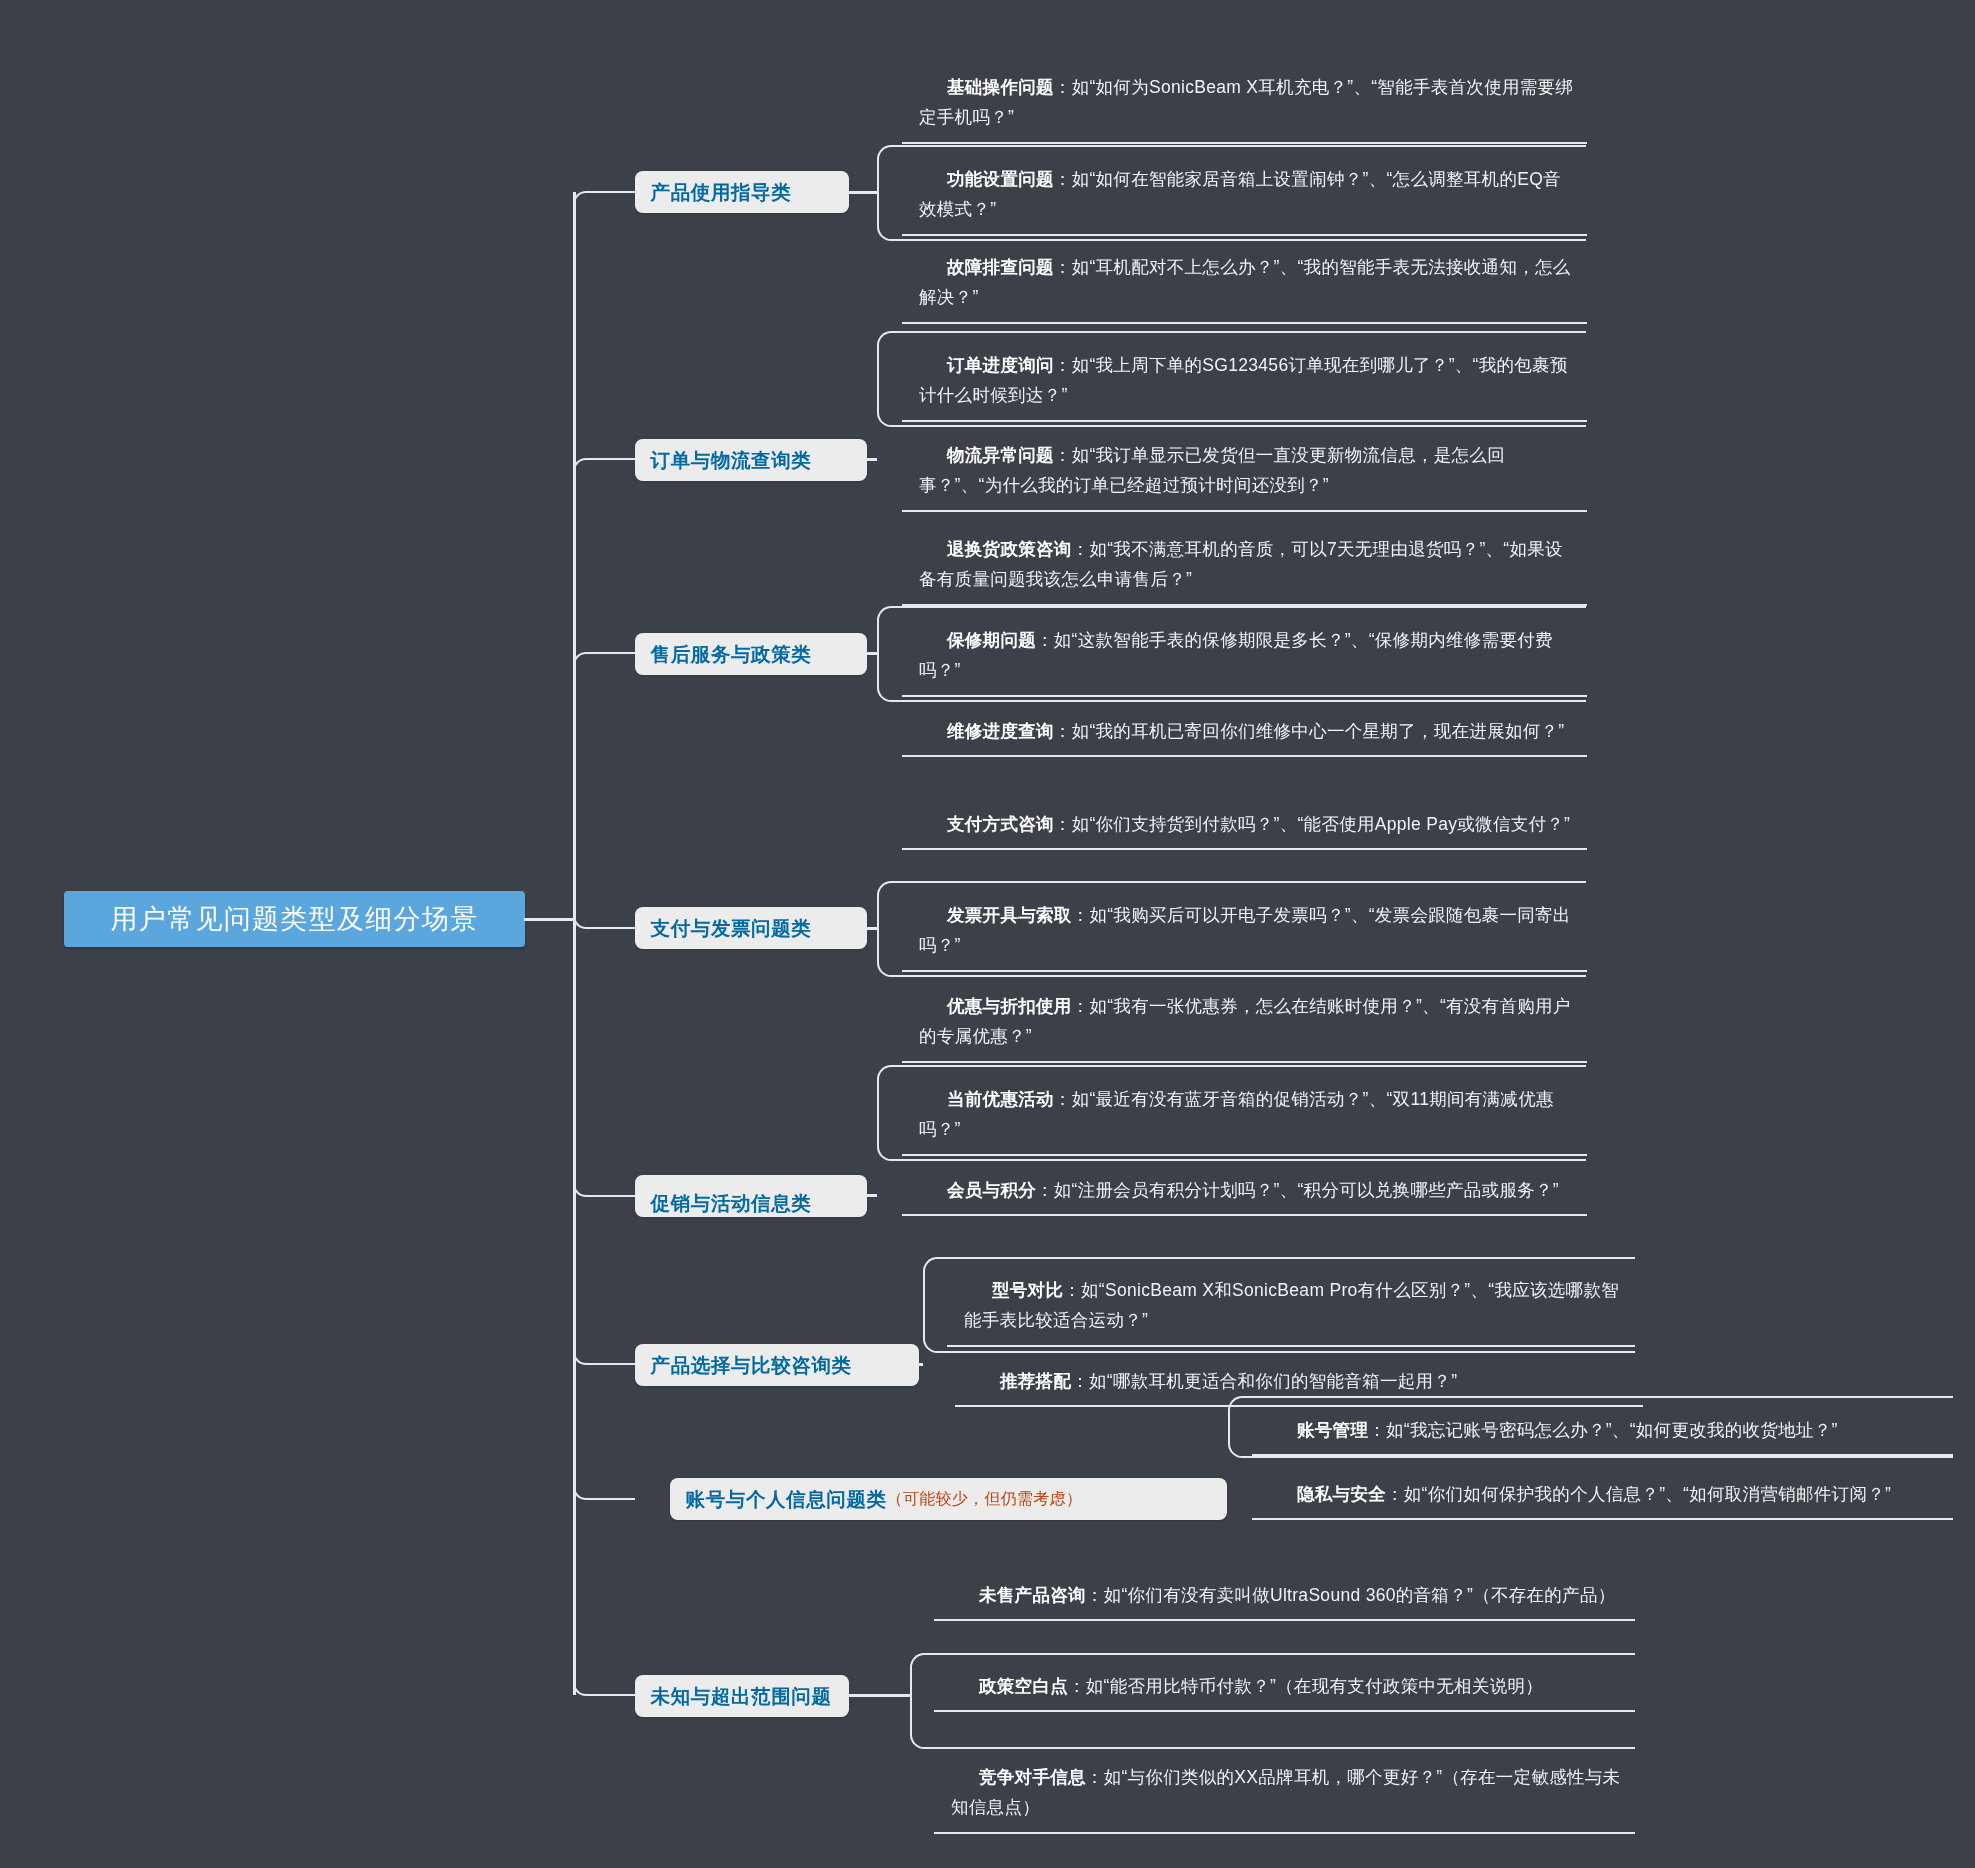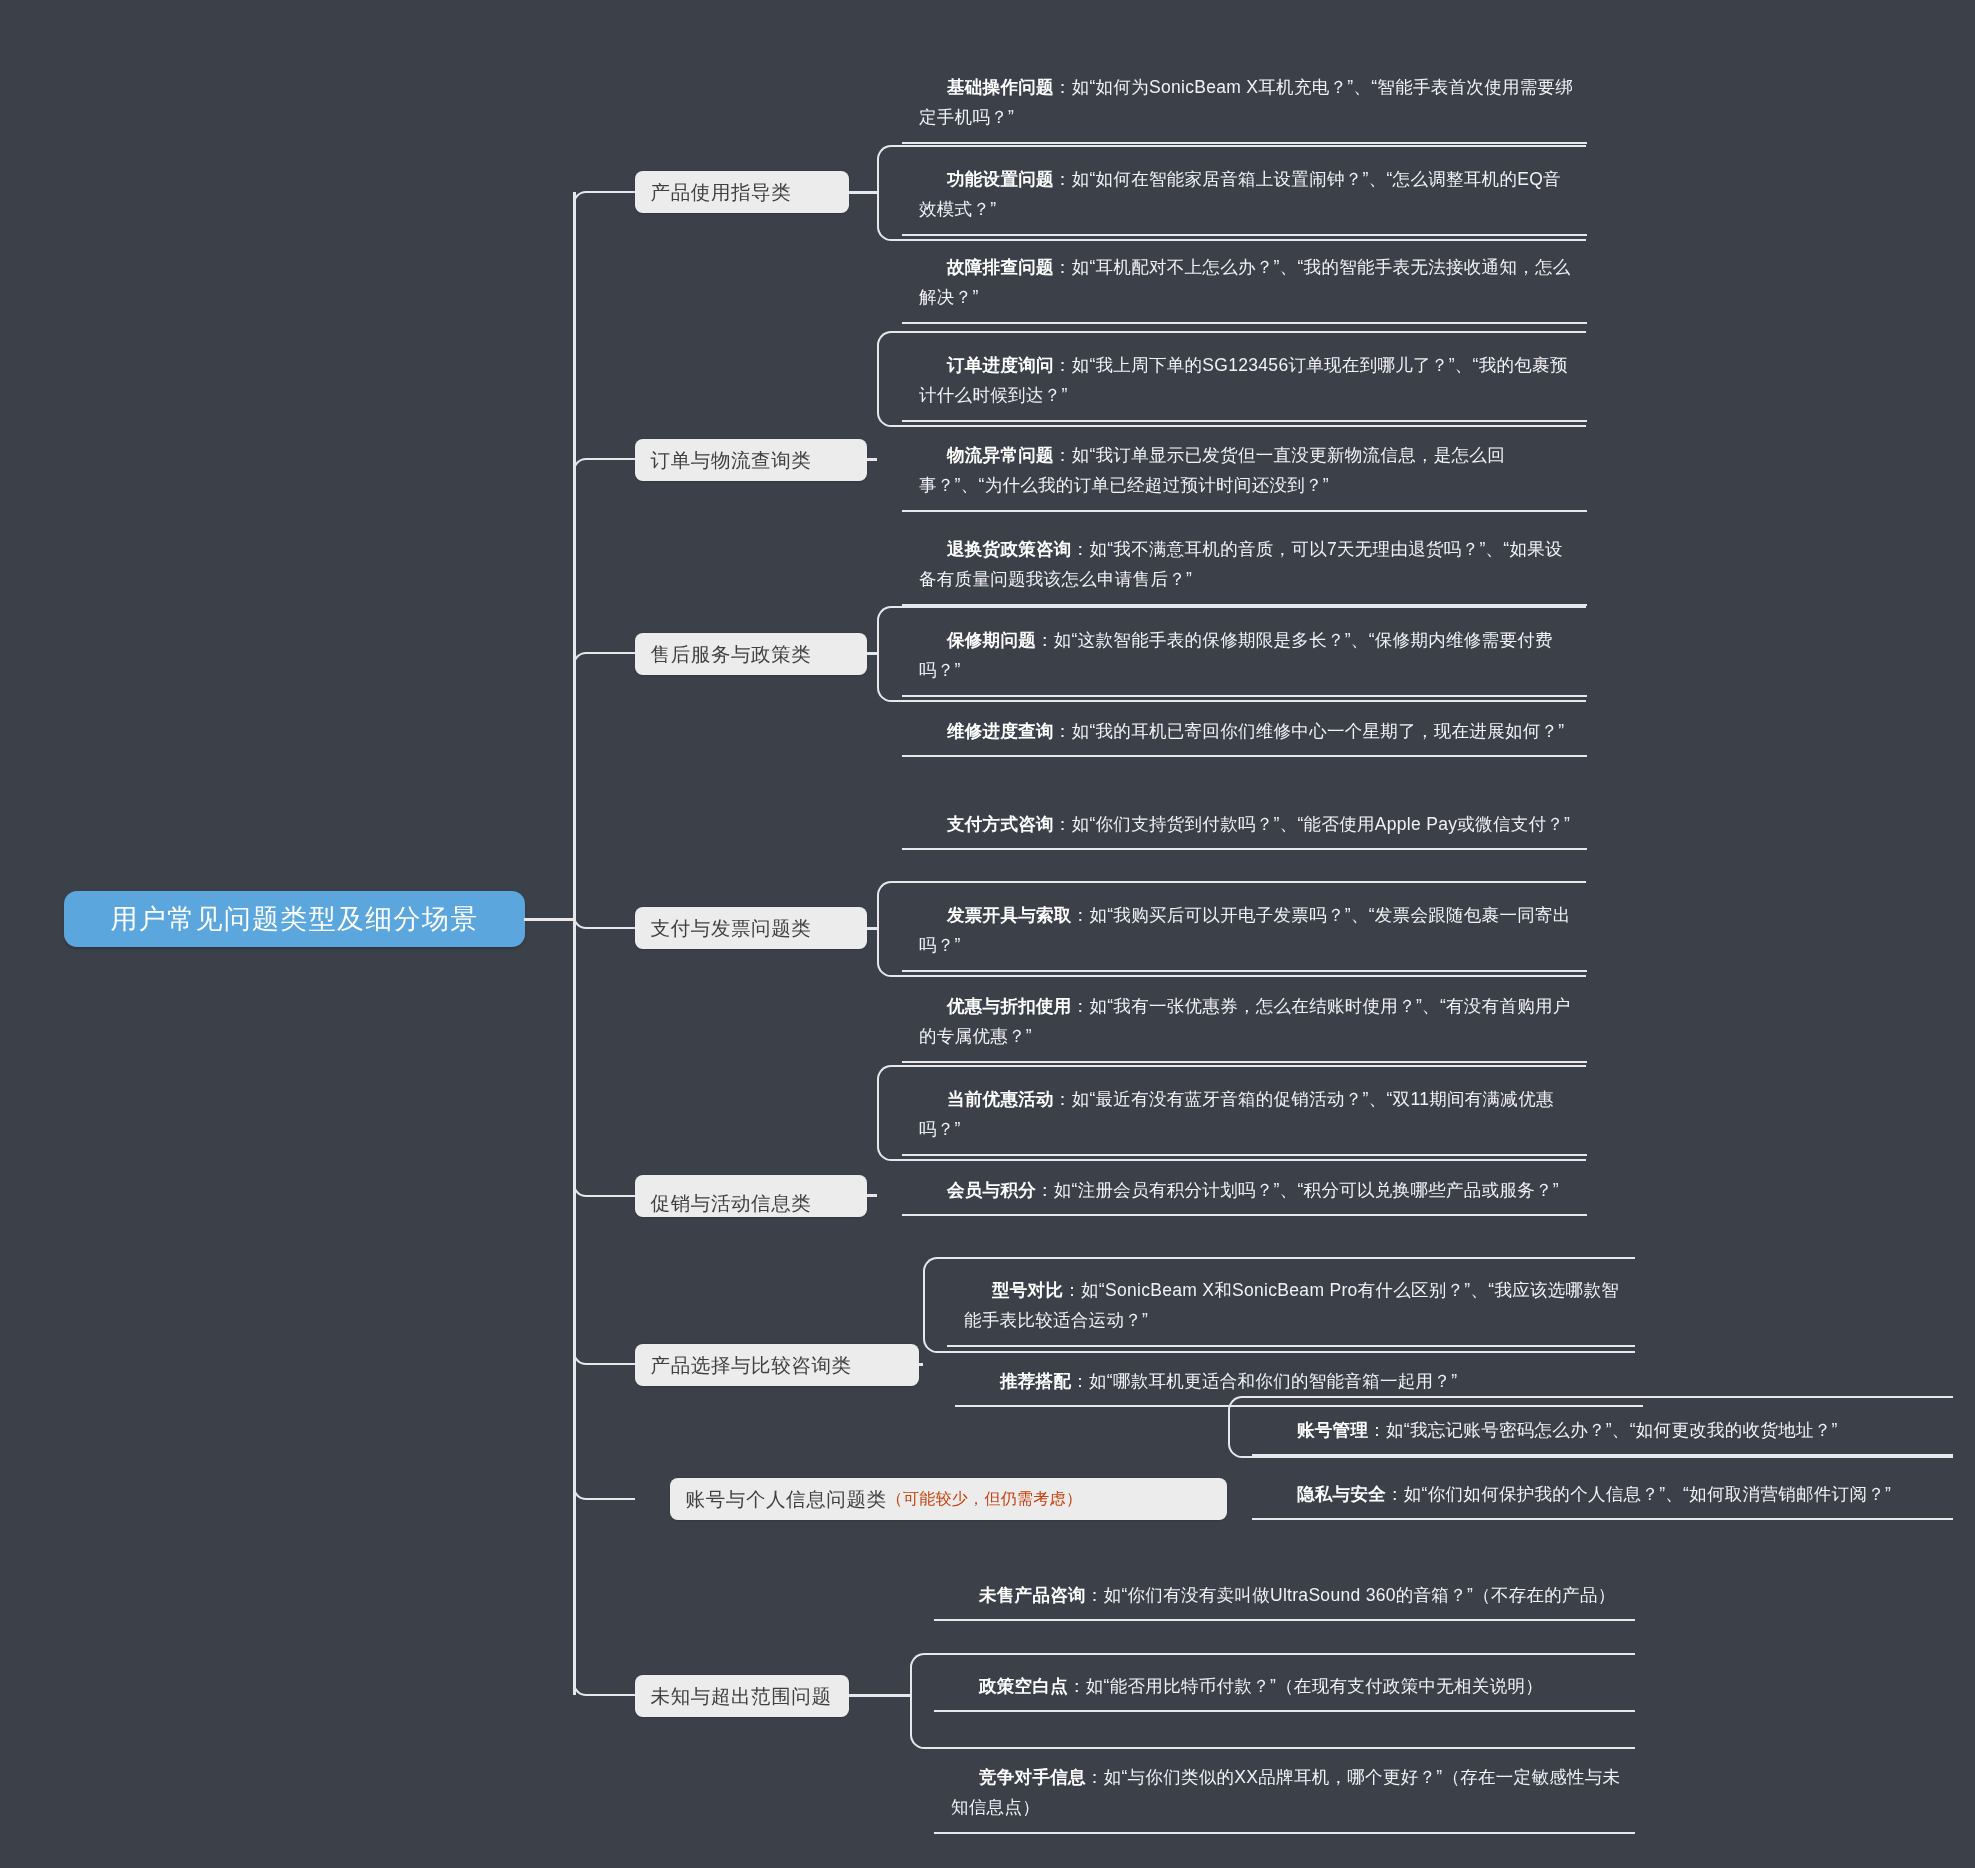--- a/index.html
+++ b/index.html
@@ -10,21 +10,21 @@
     overflow:hidden;
   }
   #canvas{position:relative;width:1975px;height:1869px;}
 
   
   #root-node{
     position:absolute;
     left:64px; top:891px;
     width:461px; height:56px;
     background:#5aa6dd;
-    border-radius:13px;
+    border-radius:4px;
     display:flex;align-items:center;justify-content:center;
     box-sizing:border-box;
     box-shadow:0 1.3px 2.6px rgba(0,0,0,.18);
   }
   #root-node .root-label{
     color:#ffffff;
     font-size:27px;
     font-weight:400;
     letter-spacing:1.3px;
     white-space:nowrap;
@@ -61,23 +61,23 @@
     background:#ececed;
     border-radius:7.8px;
     display:flex;align-items:center;
     padding:0 15.6px;
     box-sizing:border-box;
     height:42px;
     white-space:nowrap;
     box-shadow:0 0.6px 1.9px rgba(0,0,0,.15);
   }
   .cat-label{
-    color:#404040;
+    color:#0369a1;
     font-size:19.5px;
-    font-weight:400;
+    font-weight:700;
     letter-spacing:0.6px;
   }
   .cat-note{
     color:#c2410c;
     font-size:16px;
     font-weight:400;
     letter-spacing:0.3px;
   }
   
   .bracket{

